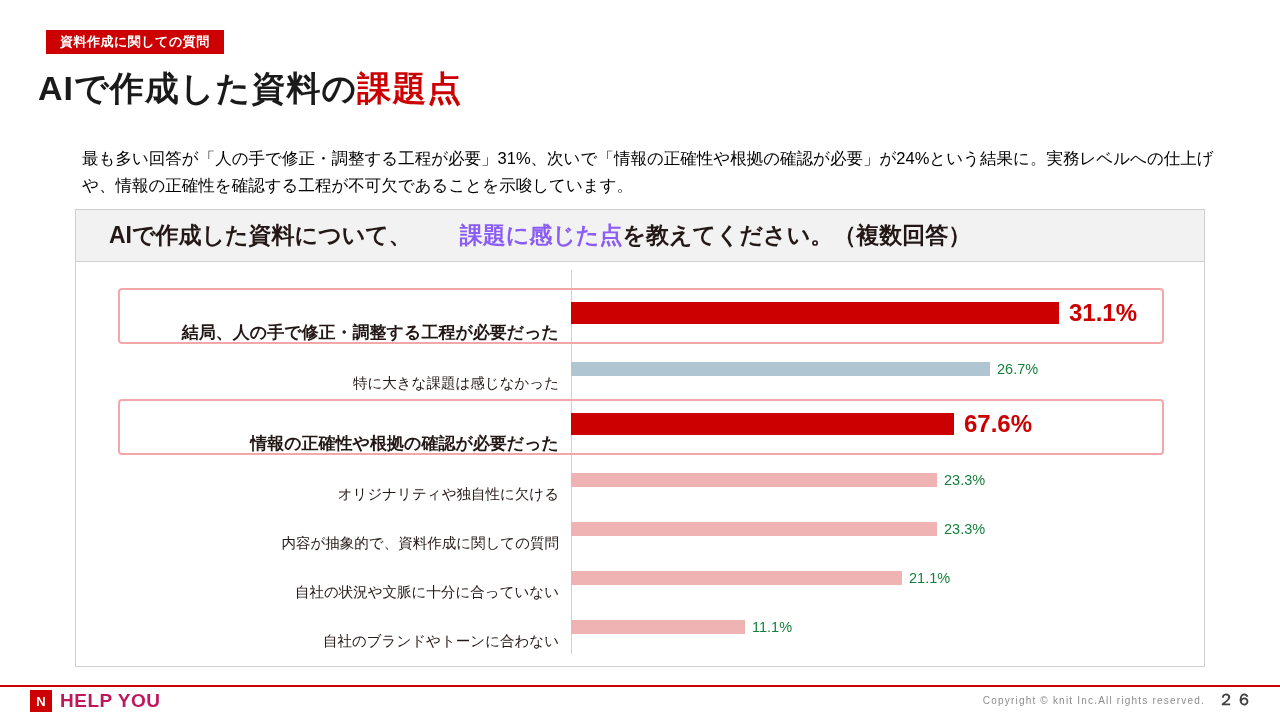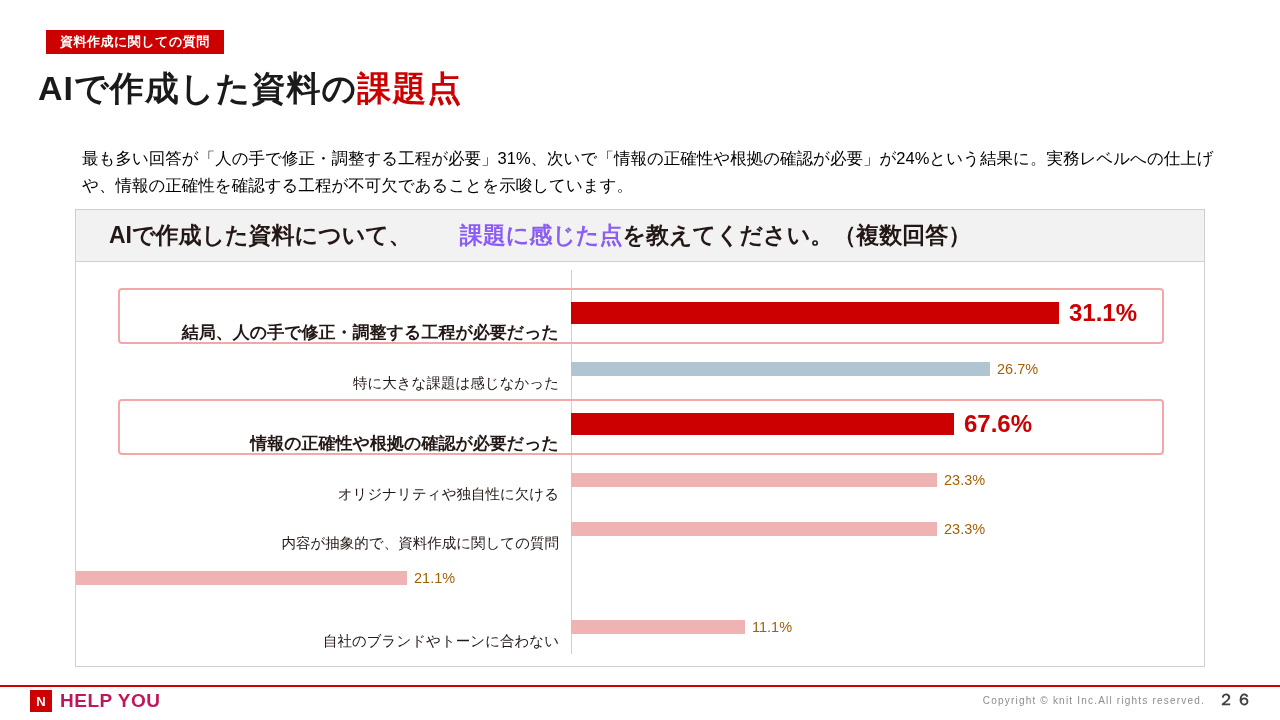--- a/index.html
+++ b/index.html
@@ -114,21 +114,21 @@
     align-items: center;
   }
   .bar {
     height: 14px;
     background: #EFB3B3;
   }
   .bar.blue { background: #AFC6D2; }
   .bar.red { background: #CC0000; height: 22px; }
   .val {
     font-size: 14.5px;
-    color: #a16207;
+    color: #15803d;
     margin-left: 7px;
     white-space: nowrap;
   }
   .val.big {
     font-size: 24px;
     font-weight: bold;
     color: #CC0000;
     margin-left: 10px;
   }
 
@@ -256,20 +256,21 @@
 
         <div class="row">
           <div class="label">内容が抽象的で、資料作成に関しての質問</div>
           <div class="bar-wrap">
             <div class="bar" style="width:366px"></div>
             <div class="val">23.3%</div>
           </div>
         </div>
 
         <div class="row">
+          <div class="label">自社の状況や文脈に十分に合っていない</div>
           <div class="bar-wrap">
             <div class="bar" style="width:331px"></div>
             <div class="val">21.1%</div>
           </div>
         </div>
 
         <div class="row">
           <div class="label">自社のブランドやトーンに合わない</div>
           <div class="bar-wrap">
             <div class="bar" style="width:174px"></div>

